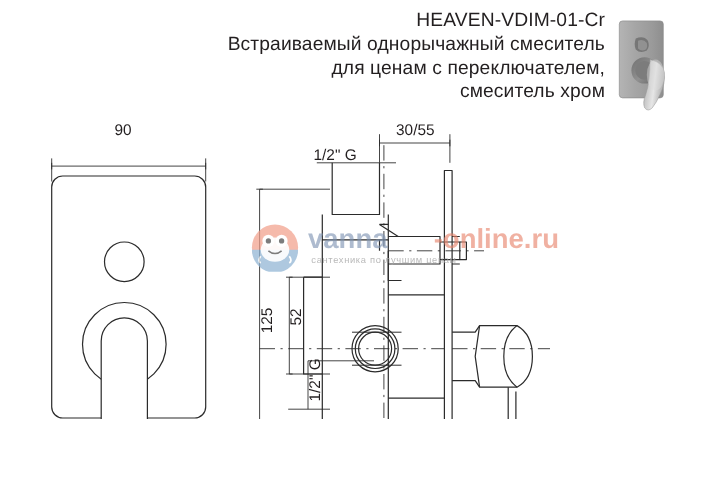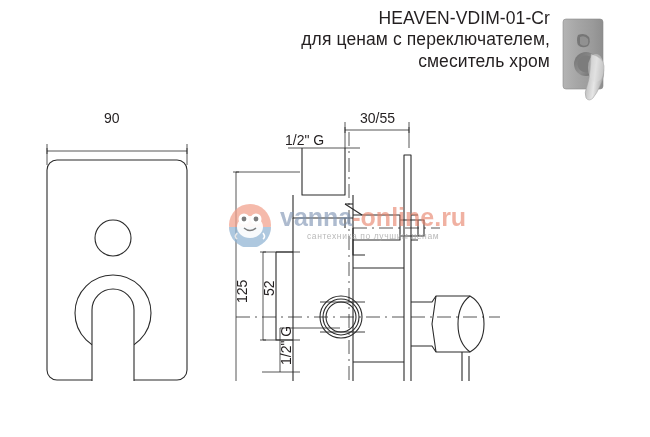--- a/index.html
+++ b/index.html
@@ -79,30 +79,29 @@
     position: absolute;
     left: 52px;
     top: 2px;
     font-size: 25px;
     font-weight: bold;
     letter-spacing: 0px;
     line-height: 1;
     opacity: 0.62;
   }
   .wm-blue { color: #7d93b2; text-align: right; }
-  .wm-red  { color: #e8836a; }
+  .wm-red  { color: #e8836a; margin-left: 42px; }
   #wm-tagline {
     position: absolute;
     left: 55px;
     top: 28px;
     font-size: 8.5px;
     color: #a8a8a8;
     letter-spacing: 0.6px;
     opacity: 0.8;
-    margin-left: 24px;
   }
   #wm-logo {
     position: absolute;
     left: 0px;
     top: 0px;
     width: 44px;
     height: 44px;
     opacity: 0.72;
   }
 
@@ -120,20 +119,21 @@
 </style>
 </head>
 <body>
 
 <div id="page">
 
   <div id="header">
 
     <div id="title-block">
       <div class="title-line" id="product-code">HEAVEN-VDIM-01-Cr</div>
+      <div class="title-line">Встраиваемый однорычажный смеситель</div>
       <div class="title-line">для ценам с переключателем,</div>
       <div class="title-line">смеситель хром</div>
     </div>
 
     <div id="product-photo">
       <svg width="54" height="92" viewBox="0 0 54 92">
         <defs>
           <linearGradient id="plateGrad" x1="0" y1="0" x2="1" y2="0">
             <stop offset="0%" stop-color="#b4b4b4"></stop>
             <stop offset="35%" stop-color="#a6a6a6"></stop>

